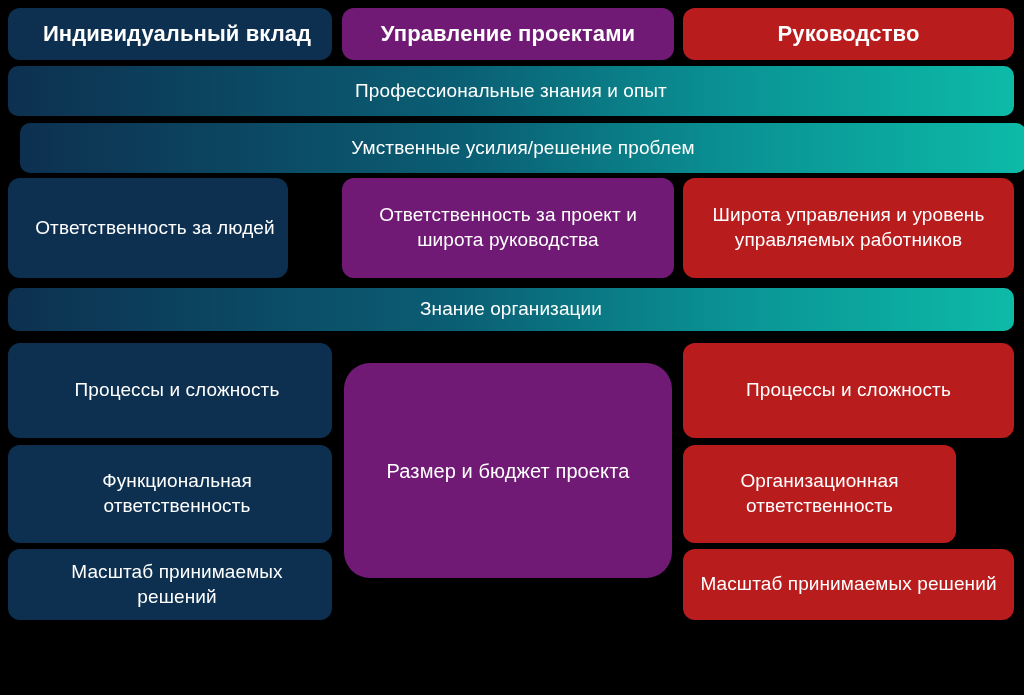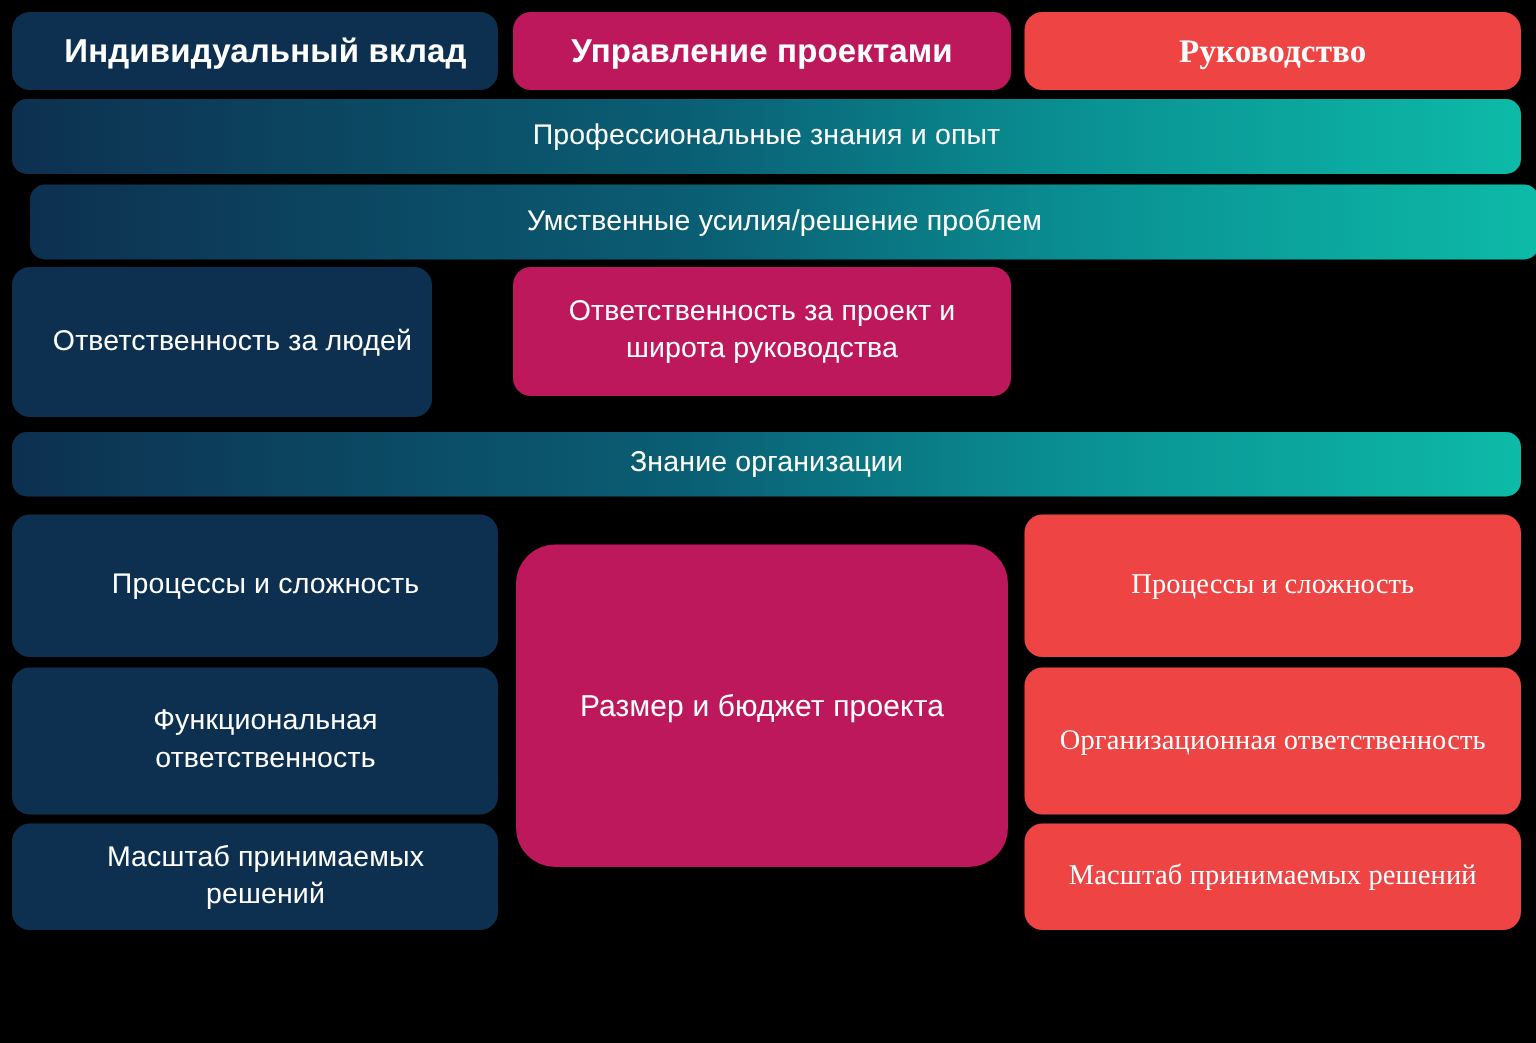--- a/index.html
+++ b/index.html
@@ -41,22 +41,22 @@
   .box.wide {
     font-size: 19px;
     border-radius: 10px;
   }
   .box.center-big {
     border-radius: 26px;
     font-size: 20px;
   }
   
   .fill-col1 { background: #0d3050; padding-left: 24px; }
-  .fill-col2 { background: #be185d; }
-  .fill-col3 { background: #ef4444; font-family: Liberation Serif, serif; }
+  .fill-col2 { background: #701a75; }
+  .fill-col3 { background: #b91c1c; }
   
   .fill-grad {
     background: linear-gradient(90deg, #0d3050 0%, #0a5f74 45%, #0a9394 72%, #0dbaa8 100%);
   }
   .txt { display: block; width: 100%; }
 </style>
 </head>
 <body>
 
 <div id="diagram">
@@ -75,22 +75,25 @@
     <span class="txt">Профессиональные знания и опыт</span>
   </div>
 
   <div class="box wide fill-grad" style="left:20px; top:123px; width:1006px; height:50px;">
     <span class="txt">Умственные усилия/решение проблем</span>
   </div>
 
   <div class="box fill-col1" style="left:8px; top:178px; width:280px; height:100px;">
     <span class="txt">Ответственность за людей</span>
   </div>
-  <div class="box fill-col2" style="left:342px; top:178px; width:332px; height:86px;">
+  <div class="box fill-col2" style="left:342px; top:178px; width:332px; height:100px;">
     <span class="txt">Ответственность за проект и широта руководства</span>
+  </div>
+  <div class="box fill-col3" style="left:683px; top:178px; width:331px; height:100px;">
+    <span class="txt">Широта управления и уровень управляемых работников</span>
   </div>
 
   <div class="box wide fill-grad" style="left:8px; top:288px; width:1006px; height:43px;">
     <span class="txt">Знание организации</span>
   </div>
 
   <div class="box fill-col1" style="left:8px; top:343px; width:324px; height:95px;">
     <span class="txt">Процессы и сложность</span>
   </div>
   <div class="box fill-col1" style="left:8px; top:445px; width:324px; height:98px;">
@@ -100,21 +103,21 @@
     <span class="txt">Масштаб принимаемых решений</span>
   </div>
 
   <div class="box center-big fill-col2" style="left:344px; top:363px; width:328px; height:215px;">
     <span class="txt">Размер и бюджет проекта</span>
   </div>
 
   <div class="box fill-col3" style="left:683px; top:343px; width:331px; height:95px;">
     <span class="txt">Процессы и сложность</span>
   </div>
-  <div class="box fill-col3" style="left:683px; top:445px; width:331px; height:98px;">
+  <div class="box fill-col3" style="left:683px; top:445px; width:273px; height:98px;">
     <span class="txt">Организационная ответственность</span>
   </div>
   <div class="box fill-col3" style="left:683px; top:549px; width:331px; height:71px;">
     <span class="txt">Масштаб принимаемых решений</span>
   </div>
 
 
 </div>
 
 </body></html>

